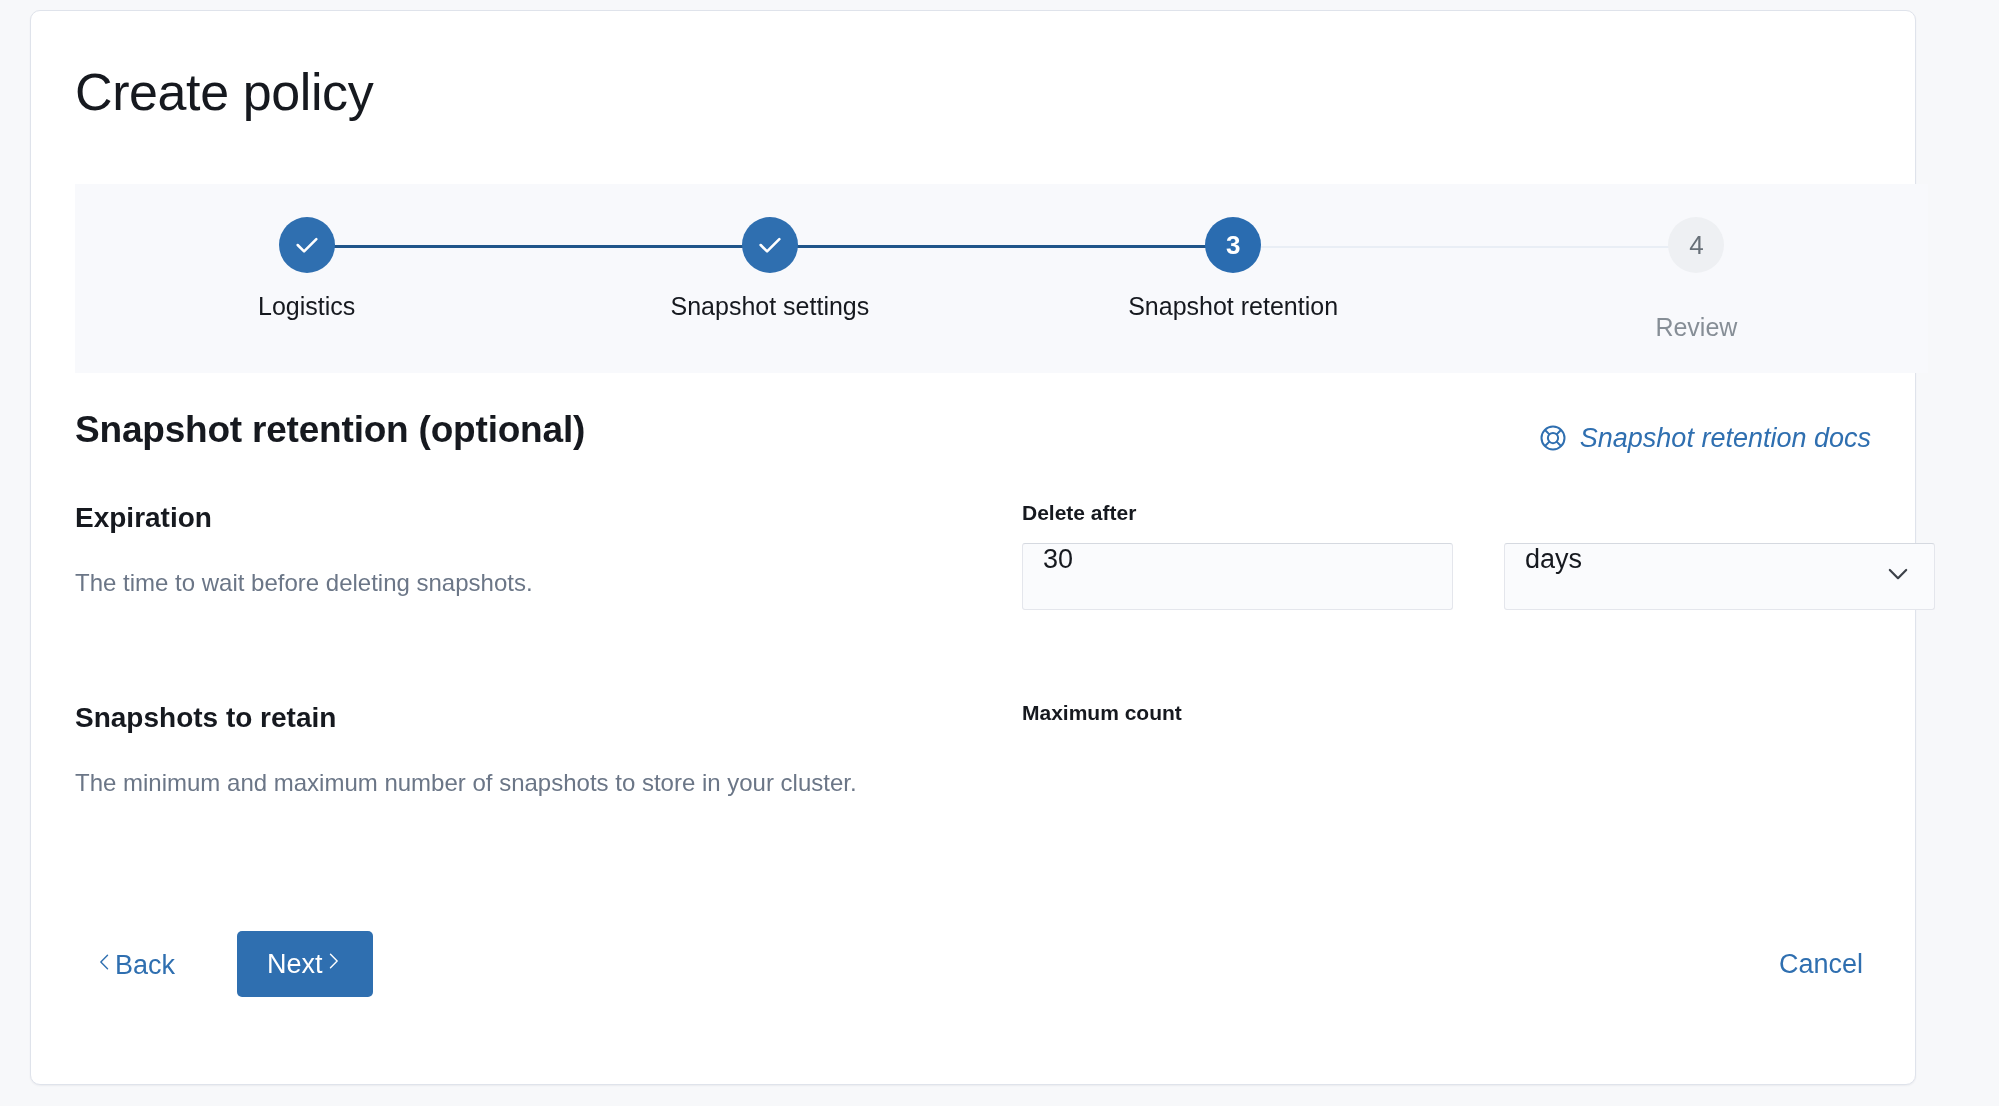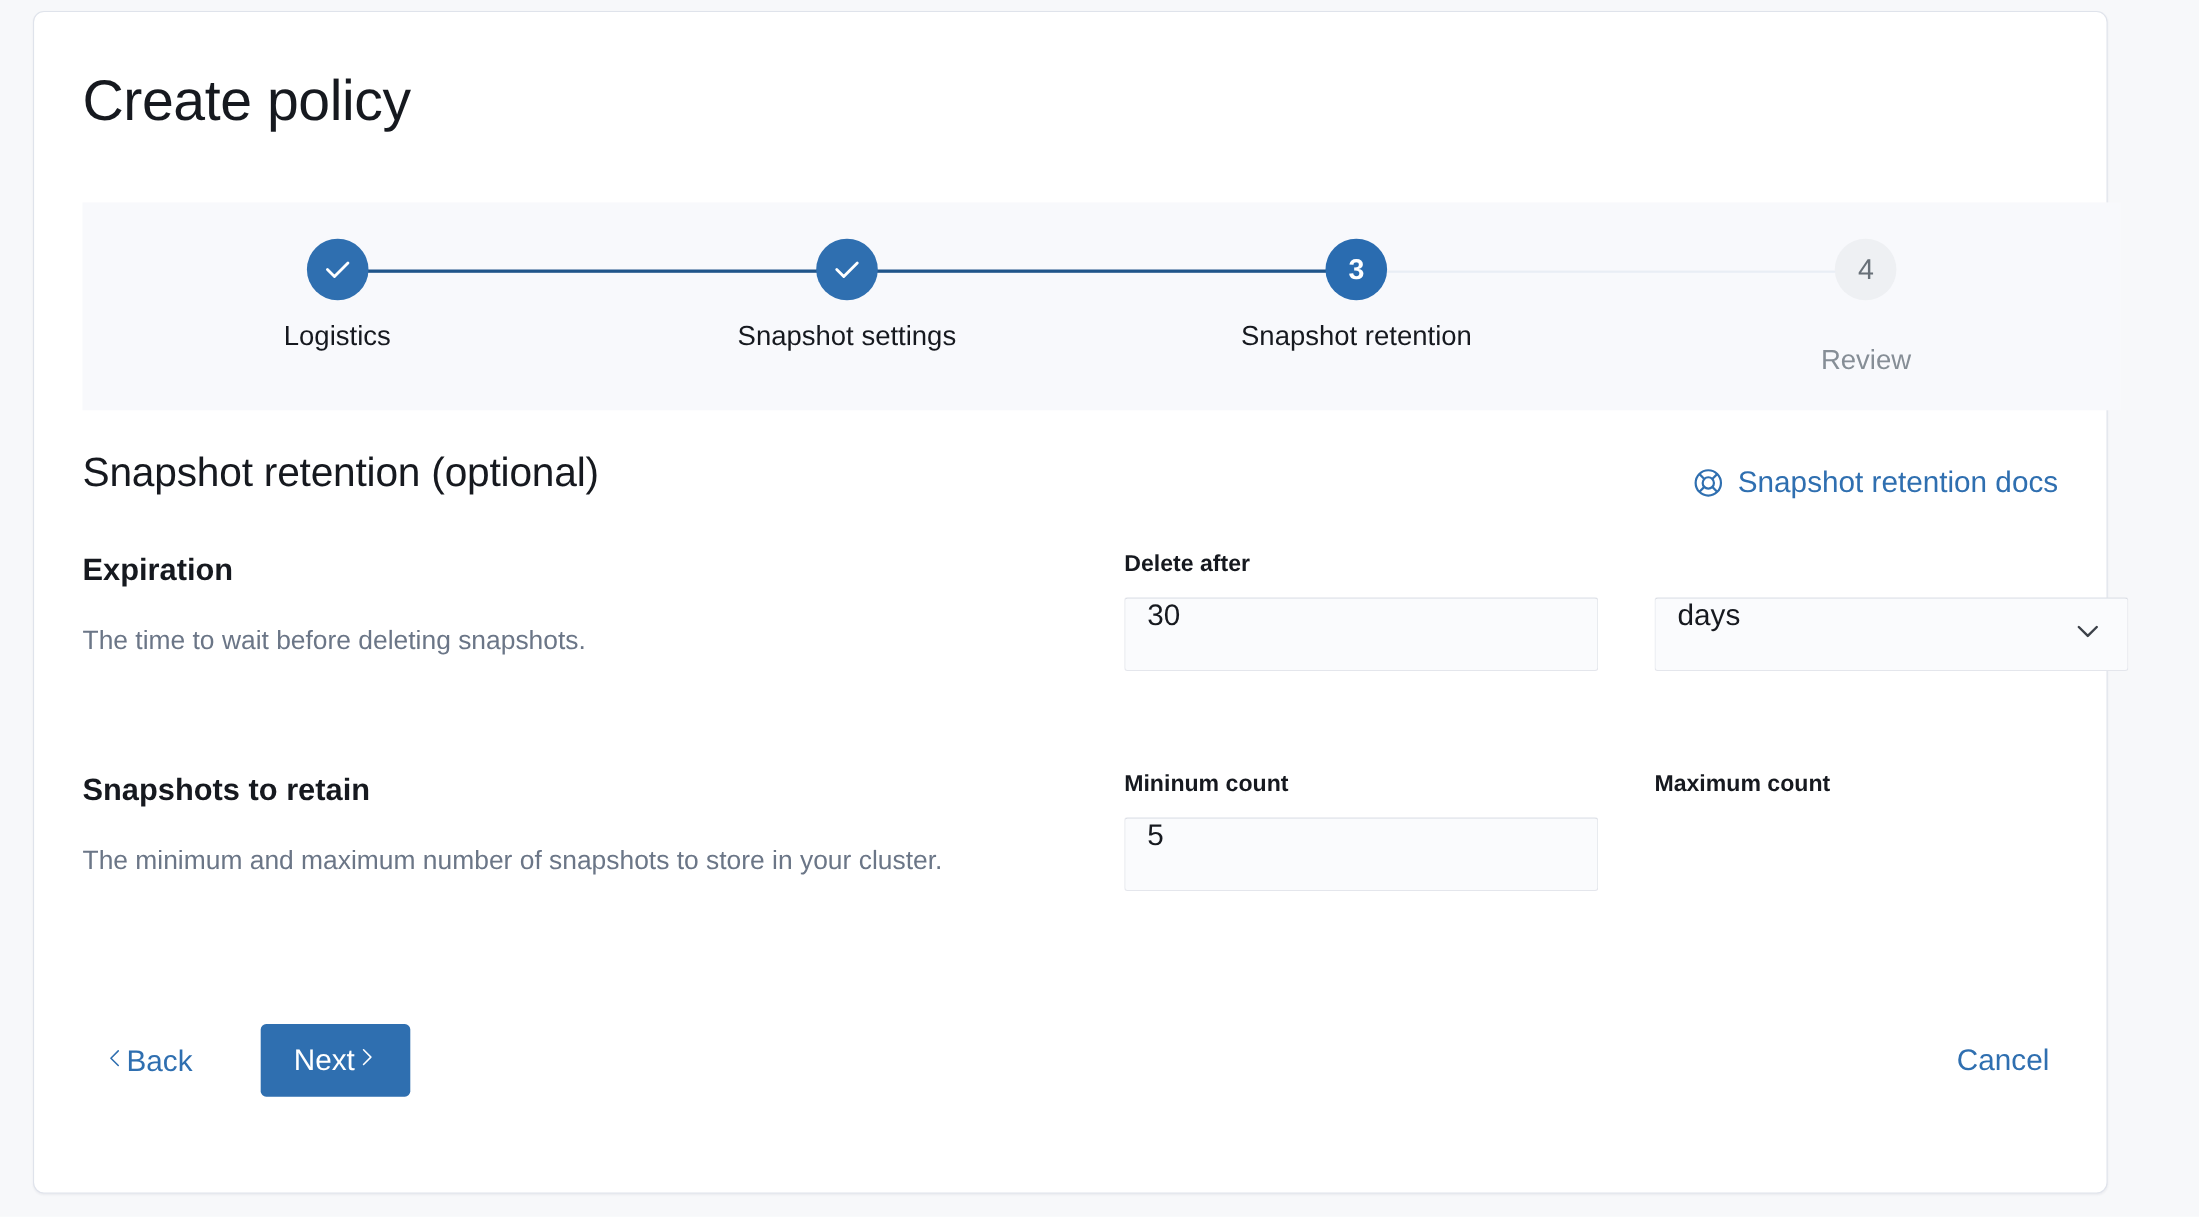--- a/index.html
+++ b/index.html
@@ -113,36 +113,37 @@
     white-space: nowrap;
   }
   .step-label.pending { color: #868e96; margin-top: 40px; }
 
   
   .section-head {
     position: absolute;
     left: 44px;
     top: 398px;
     font-size: 37px;
-    font-weight: 400;
+    font-weight: 700;
     color: #16191f;
     letter-spacing: -0.2px;
   }
   .docs-link {
     position: absolute;
     right: 44px;
     top: 412px;
     display: flex;
-    align-items: flex-end;
+    align-items: flex-start;
     gap: 12px;
     color: #2f6fb0;
     font-size: 27px;
     text-decoration: none;
     cursor: pointer;
     white-space: nowrap;
+    font-style: italic;
   }
   .docs-link svg { display: block; flex: none; }
 
   
   .row {
     position: absolute;
     left: 44px;
     right: 44px;
   }
   .row-expiration { top: 490px; }
@@ -347,26 +348,20 @@
     </div>
   </div>
 
   <div class="row row-retain">
     <div class="row-left">
       <div class="row-title">Snapshots to retain</div>
       <div class="row-desc">The minimum and maximum number of snapshots to store in your cluster.</div>
     </div>
 
     <div class="fields">
-      <div class="field">
-        <div class="field-label">Mininum count</div>
-        <div class="input-box">
-          <span>5</span>
-        </div>
-      </div>
 
       <div class="field">
         <div class="field-label">Maximum count</div>
       </div>
     </div>
   </div>
 
   <div class="footer">
     <div class="back-btn">
       <span>

